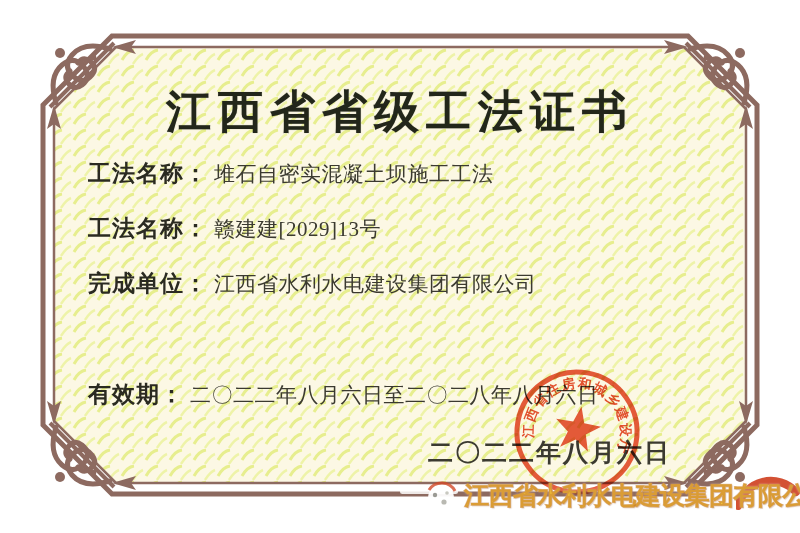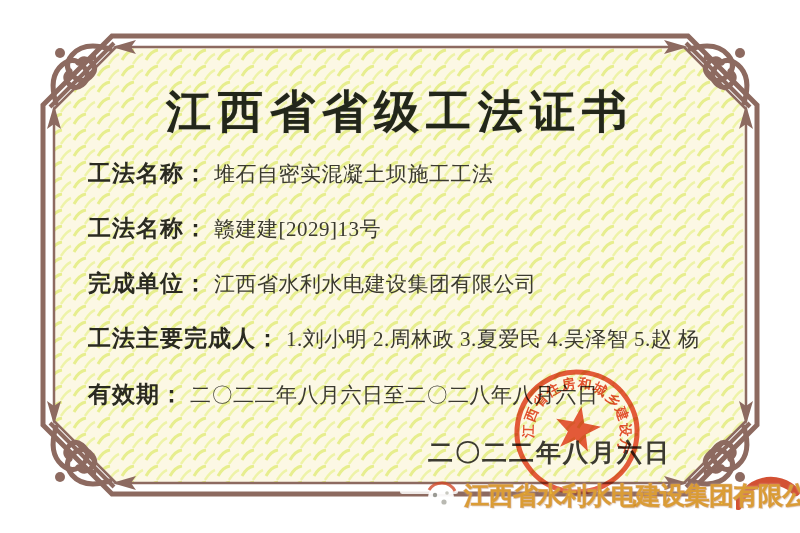--- a/index.html
+++ b/index.html
@@ -86,23 +86,20 @@
 
     <div class="row row1">
       <span class="lbl">工法名称：</span><span class="val">堆石自密实混凝土坝施工工法</span>
     </div>
     <div class="row row2">
       <span class="lbl">工法名称：</span><span class="val">赣建建[2029]13号</span>
     </div>
     <div class="row row3">
       <span class="lbl">完成单位：</span><span class="val">江西省水利水电建设集团有限公司</span>
     </div>
-    <div class="row row4">
-      <span class="lbl">工法主要完成人：</span><span class="val">1.刘小明 2.周林政 3.夏爱民 4.吴泽智 5.赵 杨</span>
-    </div>
     <div class="row row5">
       <span class="lbl">有效期：</span><span class="val">二〇二二年八月六日至二〇二八年八月六日</span>
     </div>
 
     <div class="issue-date">二〇二二年八月六日</div>
 
     <svg class="seal" viewBox="0 0 145 148" aria-hidden="true">
       <g transform="rotate(10 72 72)">
         <circle cx="72" cy="72" r="60" fill="none" stroke="#e2401c" stroke-width="5" opacity="0.95"></circle>
         <polygon points="72,46 77.6,62.2 94.8,62.6 81.1,73 86.1,89.4 72,79.6 57.9,89.4 62.9,73 49.2,62.6 66.4,62.2" fill="#e2401c" opacity="0.95"></polygon>

